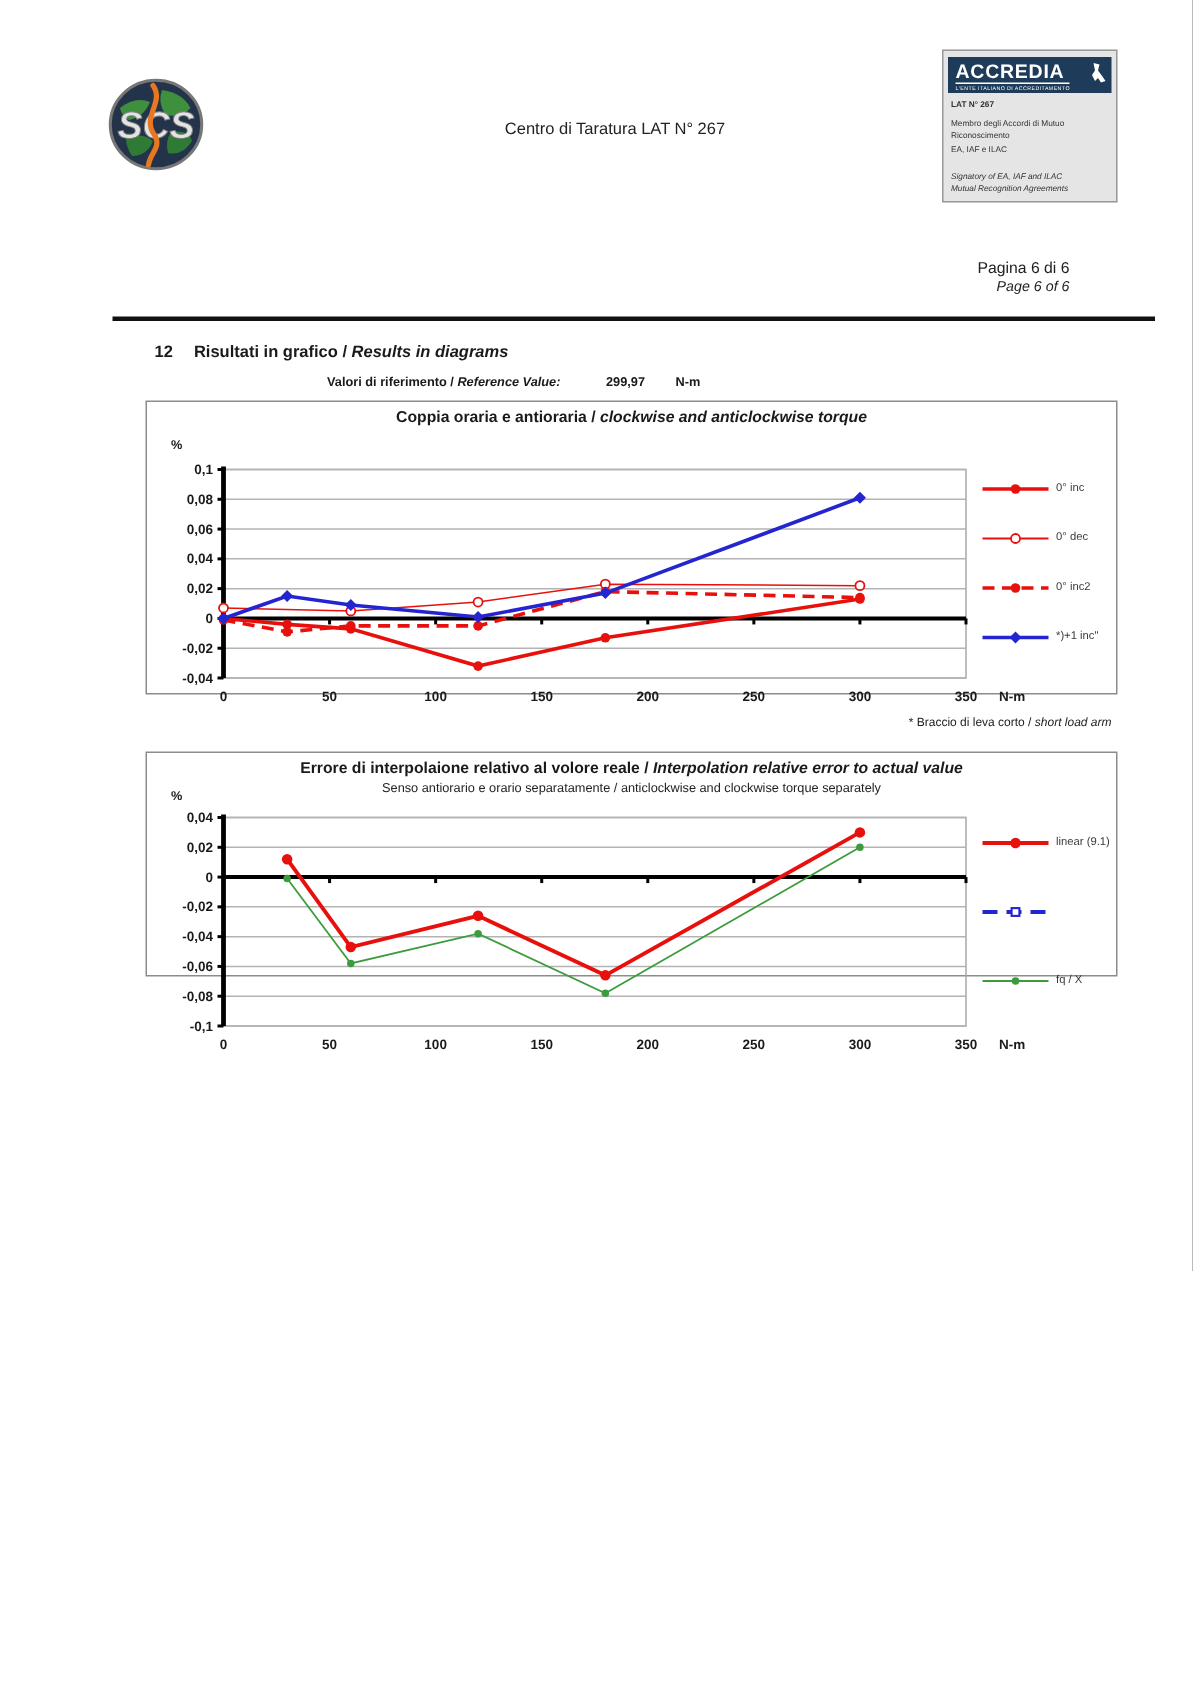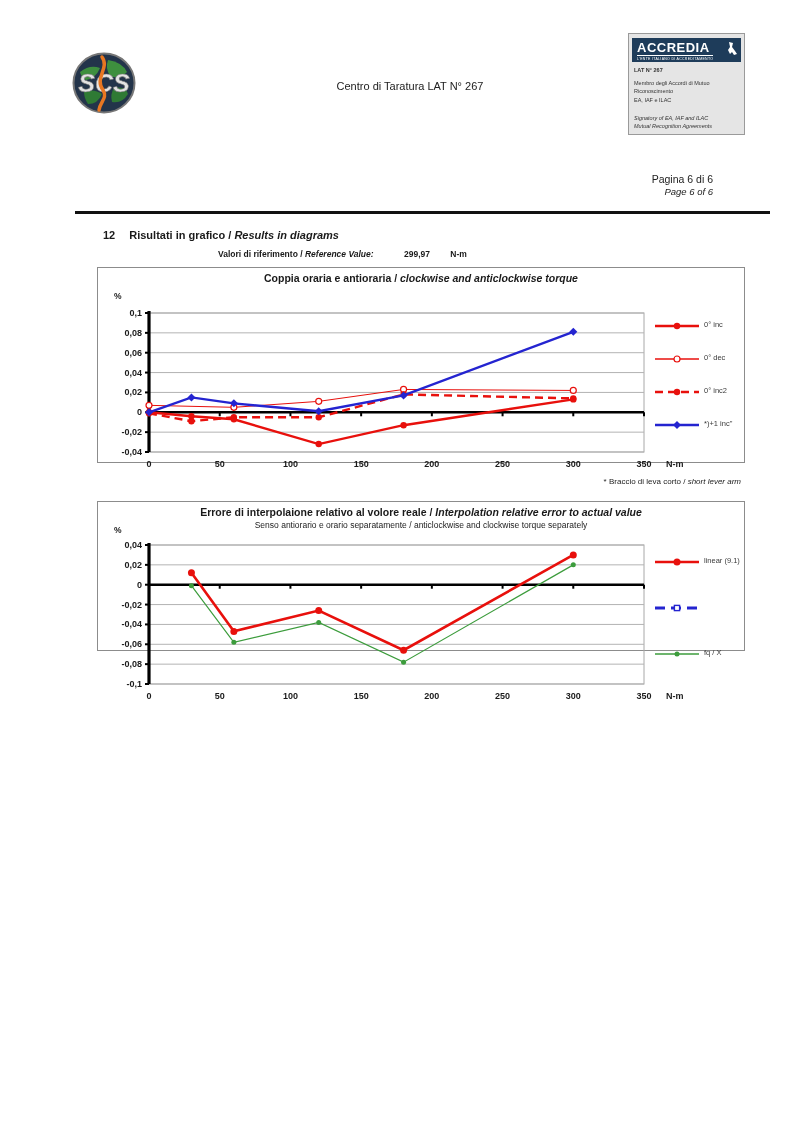--- a/index.html
+++ b/index.html
@@ -214,21 +214,21 @@
             <line x1="1" y1="6" x2="45" y2="6" stroke="#2424d0" stroke-width="2.4"></line>
             <path d="M23 2L27 6L23 10L19 6Z" fill="#2424d0"></path>
           </svg>
           <span class="llabel">*)+1 inc"</span>
         </div>
       </div>
   </div>
 
   <div class="abs footnote">
     <span>* Braccio di leva corto /</span>
-    <span class="en">short lever arm</span>
+    <span class="en">short load arm</span>
   </div>
 
   <div id="chart2" class="abs chartbox">
     <div class="c-title">
       <span>Errore di interpolaione relativo al volore reale /</span>
       <span class="en">Interpolation relative error to actual value</span>
     </div>
     <div class="c-sub">Senso antiorario e orario separatamente / anticlockwise and clockwise torque separately</div>
     <div class="c-pct">%</div>
     <svg class="plot" width="648" height="166">

